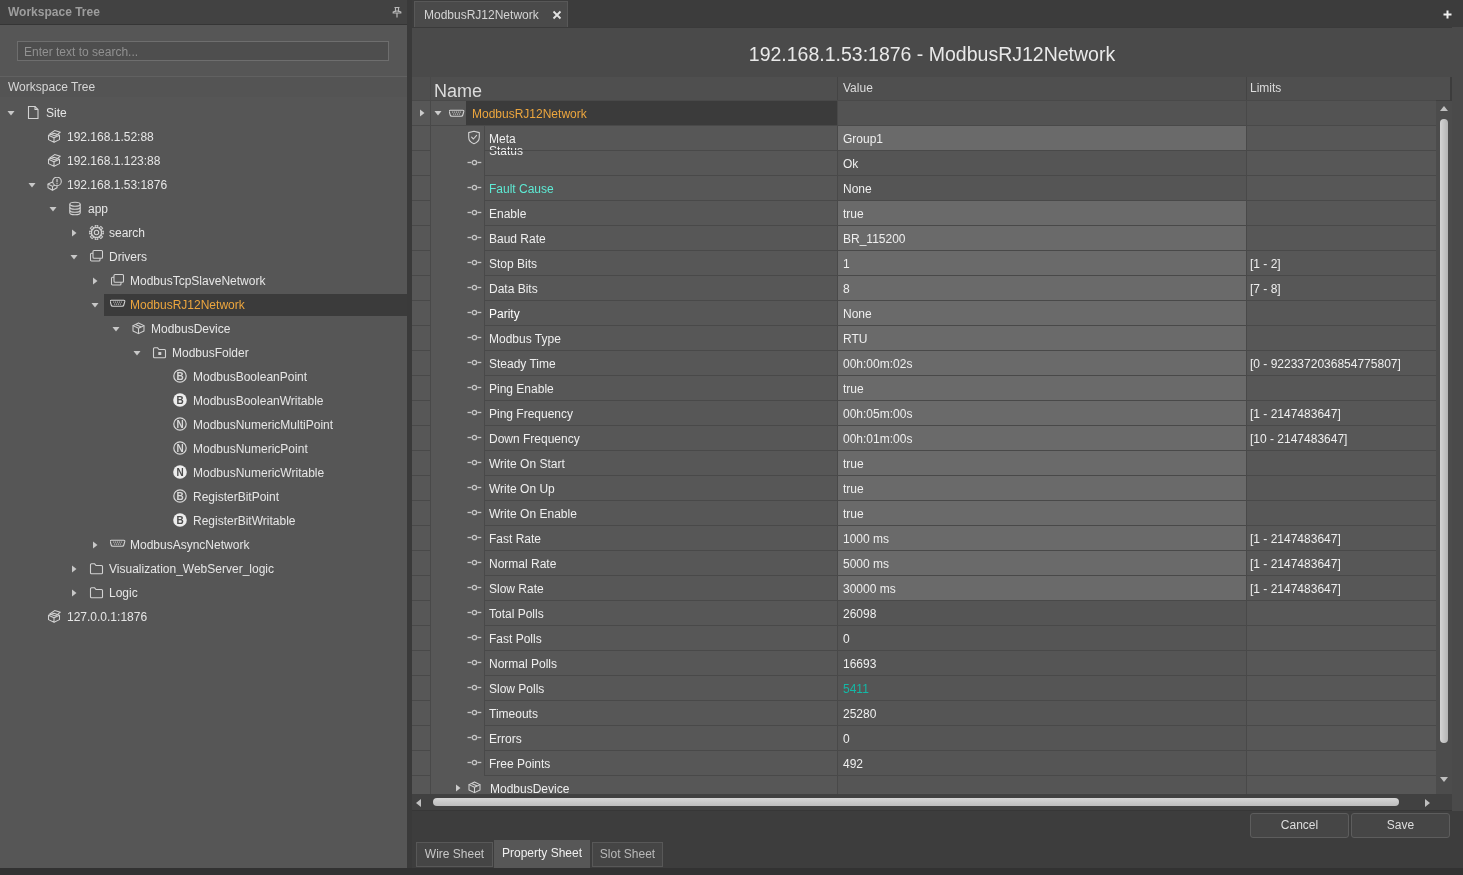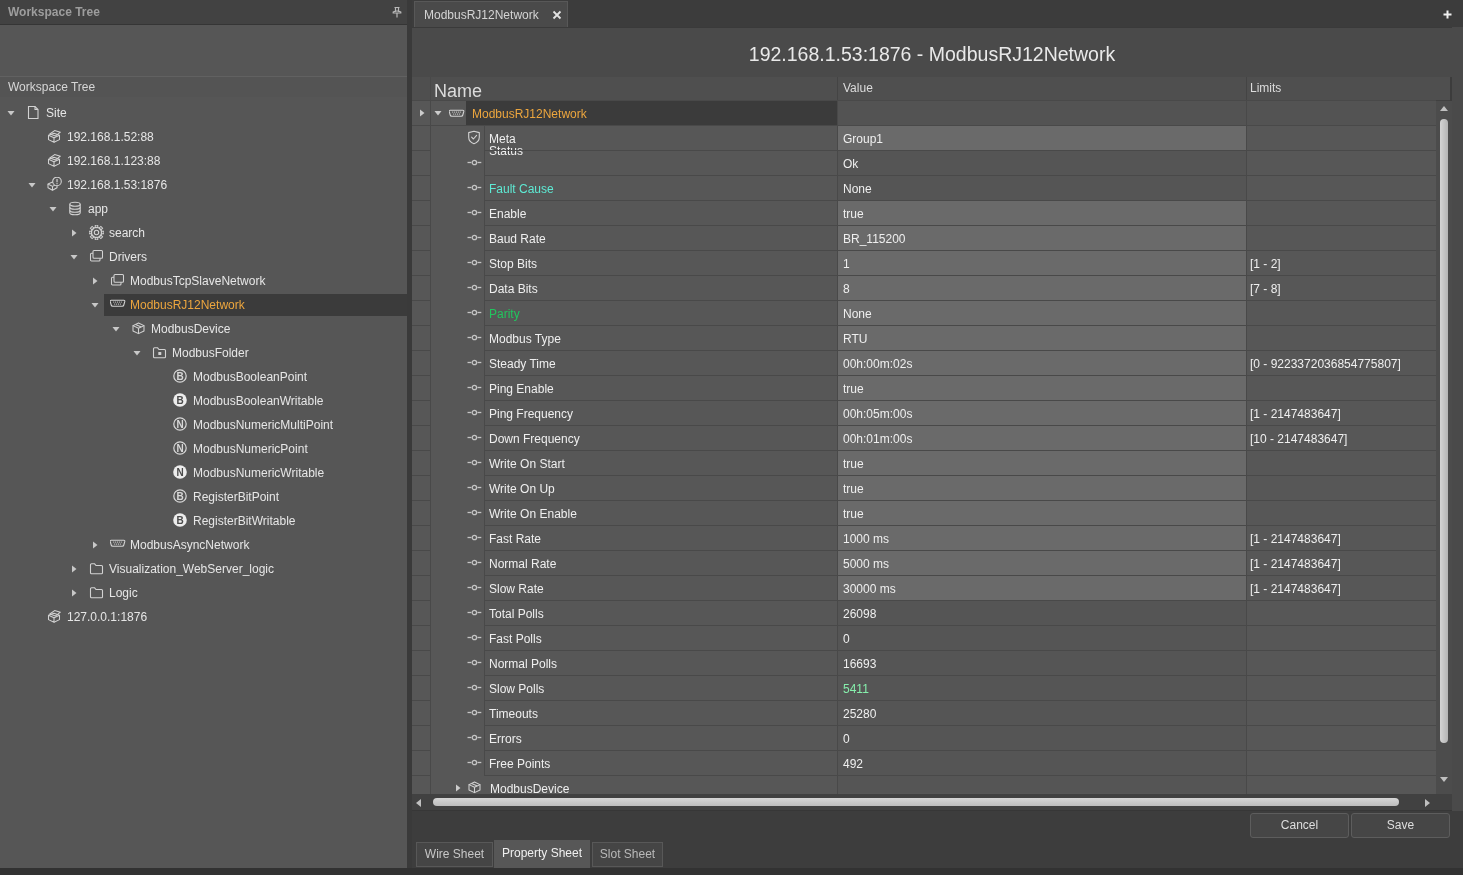--- a/index.html
+++ b/index.html
@@ -5,20 +5,23 @@
 .abs{position:absolute}
 </style></head>
 <body>
 
 <div class="abs" style="left:0;top:0;width:407px;height:868px;background:#565656">
   <div class="abs" style="left:0;top:0;width:407px;height:25px;background:#424242;border-bottom:1px solid #353535">
     <div class="abs" style="left:8px;top:5px;font-size:12px;font-weight:bold;color:#9d9d9d">Workspace Tree</div>
     <div class="abs" style="left:390px;top:6px;line-height:0"><svg width="14" height="14" viewBox="0 0 14 14">
           <path d="M4.5 1.5 h5 M5.5 1.5 v4.5 M8.5 1.5 v4.5 M3.2 6 q1.5 -1 3.8 -1 q2.3 0 3.8 1 l0 1 h-7.6 z M7 7 v4.5" stroke="#b8b8b8" stroke-width="1.2" fill="none"></path>
         </svg></div>
+  </div>
+  <div class="abs" style="left:17px;top:41px;width:372px;height:20px;background:#4e4e4e;border:1px solid #6e6e6e">
+    <div class="abs" style="left:6px;top:3px;font-size:12px;color:#919191">Enter text to search...</div>
   </div>
   <div class="abs" style="left:0;top:76px;width:407px;height:21px;background:#545454;border-top:1px solid #616161">
     <div class="abs" style="left:8px;top:3px;font-size:12px;color:#d6d6d6">Workspace Tree</div>
   </div>
   <div style="position:absolute;left:7px;top:110px;line-height:0"><svg width="8" height="6" viewBox="0 0 8 6">
         <path d="M0.5 1 L7.5 1 L4 5.5 Z" fill="#c8c8c8"></path>
       </svg></div>
     <div style="position:absolute;left:26px;top:105px;line-height:0"><svg width="14" height="15" viewBox="0 0 14 15">
         <path d="M2.5 1.5 h6.5 l3 3 v9 h-9.5 z" fill="none" stroke="#d2d2d2" stroke-width="1.1"></path>
         <path d="M9 1.5 v3 h3" fill="none" stroke="#d2d2d2" stroke-width="1.1"></path>
@@ -306,21 +309,21 @@
     </svg></div>
 <div style="position:absolute;left:489px;top:276px;height:25px;line-height:26px;font-size:12px;color:#efefef;white-space:nowrap">Data Bits</div>
 <div style="position:absolute;left:838px;top:276px;width:408px;height:24px;background:#6a6a6a"></div>
 <div style="position:absolute;left:843px;top:276px;height:25px;line-height:26px;font-size:12px;color:#efefef;white-space:nowrap">8</div>
 <div style="position:absolute;left:1250px;top:276px;height:25px;line-height:26px;font-size:12px;color:#efefef;white-space:nowrap">[7 - 8]</div>
 <div style="position:absolute;left:467px;top:306px;line-height:0"><svg width="15" height="13" viewBox="0 0 15 13">
       <line x1="0.5" y1="6.5" x2="4.3" y2="6.5" stroke="#c3c3c3" stroke-width="1.3"></line>
       <circle cx="7.4" cy="6.5" r="2.2" fill="none" stroke="#c3c3c3" stroke-width="1.3"></circle>
       <line x1="10.5" y1="6.5" x2="14.3" y2="6.5" stroke="#c3c3c3" stroke-width="1.3"></line>
     </svg></div>
-<div style="position:absolute;left:489px;top:301px;height:25px;line-height:26px;font-size:12px;color:#22c55e;white-space:nowrap">Parity</div>
+<div style="position:absolute;left:489px;top:301px;height:25px;line-height:26px;font-size:12px;color:#ffffff;white-space:nowrap">Parity</div>
 <div style="position:absolute;left:838px;top:301px;width:408px;height:24px;background:#6a6a6a"></div>
 <div style="position:absolute;left:843px;top:301px;height:25px;line-height:26px;font-size:12px;color:#efefef;white-space:nowrap">None</div>
 <div style="position:absolute;left:467px;top:331px;line-height:0"><svg width="15" height="13" viewBox="0 0 15 13">
       <line x1="0.5" y1="6.5" x2="4.3" y2="6.5" stroke="#c3c3c3" stroke-width="1.3"></line>
       <circle cx="7.4" cy="6.5" r="2.2" fill="none" stroke="#c3c3c3" stroke-width="1.3"></circle>
       <line x1="10.5" y1="6.5" x2="14.3" y2="6.5" stroke="#c3c3c3" stroke-width="1.3"></line>
     </svg></div>
 <div style="position:absolute;left:489px;top:326px;height:25px;line-height:26px;font-size:12px;color:#efefef;white-space:nowrap">Modbus Type</div>
 <div style="position:absolute;left:838px;top:326px;width:408px;height:24px;background:#6a6a6a"></div>
 <div style="position:absolute;left:843px;top:326px;height:25px;line-height:26px;font-size:12px;color:#efefef;white-space:nowrap">RTU</div>
@@ -434,21 +437,21 @@
 <div style="position:absolute;left:489px;top:651px;height:25px;line-height:26px;font-size:12px;color:#efefef;white-space:nowrap">Normal Polls</div>
 <div style="position:absolute;left:838px;top:651px;width:408px;height:24px;background:#555555"></div>
 <div style="position:absolute;left:843px;top:651px;height:25px;line-height:26px;font-size:12px;color:#efefef;white-space:nowrap">16693</div>
 <div style="position:absolute;left:467px;top:681px;line-height:0"><svg width="15" height="13" viewBox="0 0 15 13">
       <line x1="0.5" y1="6.5" x2="4.3" y2="6.5" stroke="#c3c3c3" stroke-width="1.3"></line>
       <circle cx="7.4" cy="6.5" r="2.2" fill="none" stroke="#c3c3c3" stroke-width="1.3"></circle>
       <line x1="10.5" y1="6.5" x2="14.3" y2="6.5" stroke="#c3c3c3" stroke-width="1.3"></line>
     </svg></div>
 <div style="position:absolute;left:489px;top:676px;height:25px;line-height:26px;font-size:12px;color:#efefef;white-space:nowrap">Slow Polls</div>
 <div style="position:absolute;left:838px;top:676px;width:408px;height:24px;background:#555555"></div>
-<div style="position:absolute;left:843px;top:676px;height:25px;line-height:26px;font-size:12px;color:#86efac;white-space:nowrap">5411</div>
+<div style="position:absolute;left:843px;top:676px;height:25px;line-height:26px;font-size:12px;color:#14b8a6;white-space:nowrap">5411</div>
 <div style="position:absolute;left:467px;top:706px;line-height:0"><svg width="15" height="13" viewBox="0 0 15 13">
       <line x1="0.5" y1="6.5" x2="4.3" y2="6.5" stroke="#c3c3c3" stroke-width="1.3"></line>
       <circle cx="7.4" cy="6.5" r="2.2" fill="none" stroke="#c3c3c3" stroke-width="1.3"></circle>
       <line x1="10.5" y1="6.5" x2="14.3" y2="6.5" stroke="#c3c3c3" stroke-width="1.3"></line>
     </svg></div>
 <div style="position:absolute;left:489px;top:701px;height:25px;line-height:26px;font-size:12px;color:#efefef;white-space:nowrap">Timeouts</div>
 <div style="position:absolute;left:838px;top:701px;width:408px;height:24px;background:#555555"></div>
 <div style="position:absolute;left:843px;top:701px;height:25px;line-height:26px;font-size:12px;color:#efefef;white-space:nowrap">25280</div>
 <div style="position:absolute;left:467px;top:731px;line-height:0"><svg width="15" height="13" viewBox="0 0 15 13">
       <line x1="0.5" y1="6.5" x2="4.3" y2="6.5" stroke="#c3c3c3" stroke-width="1.3"></line>

